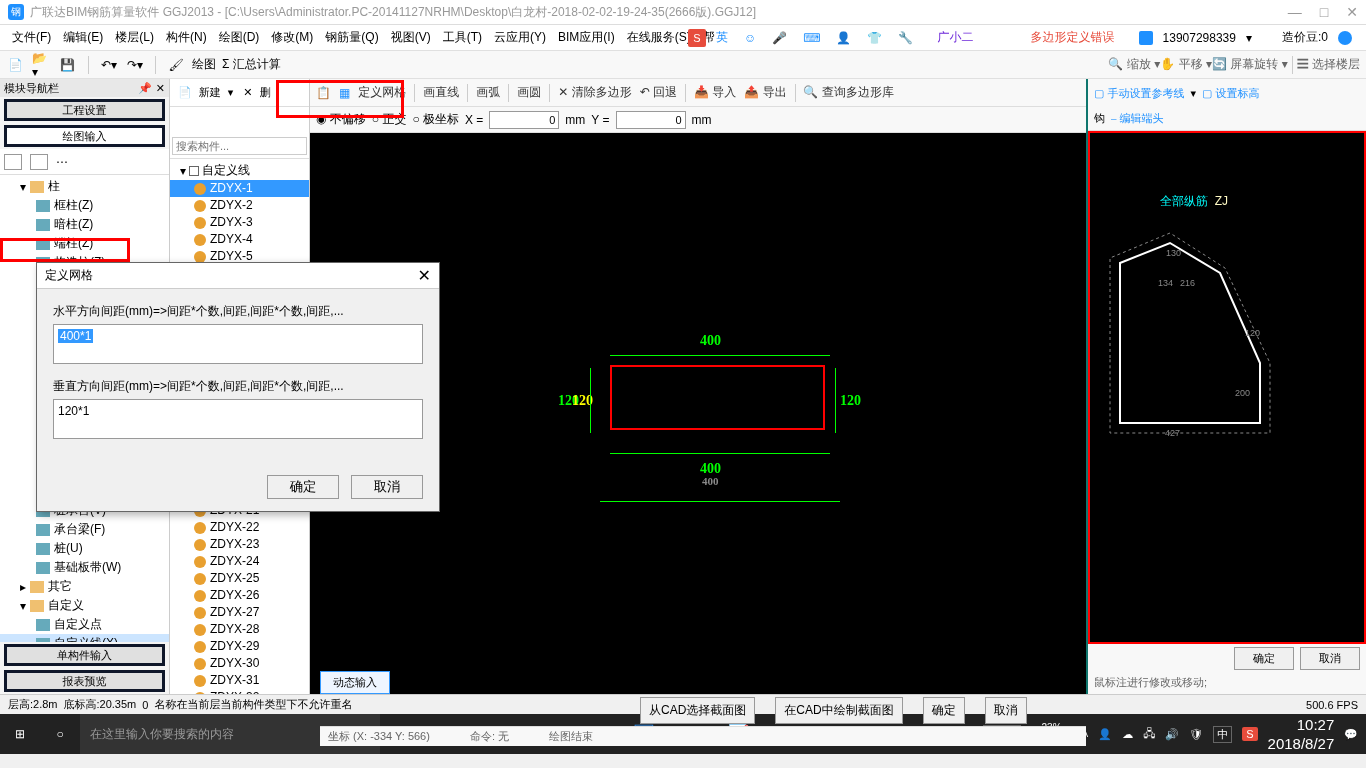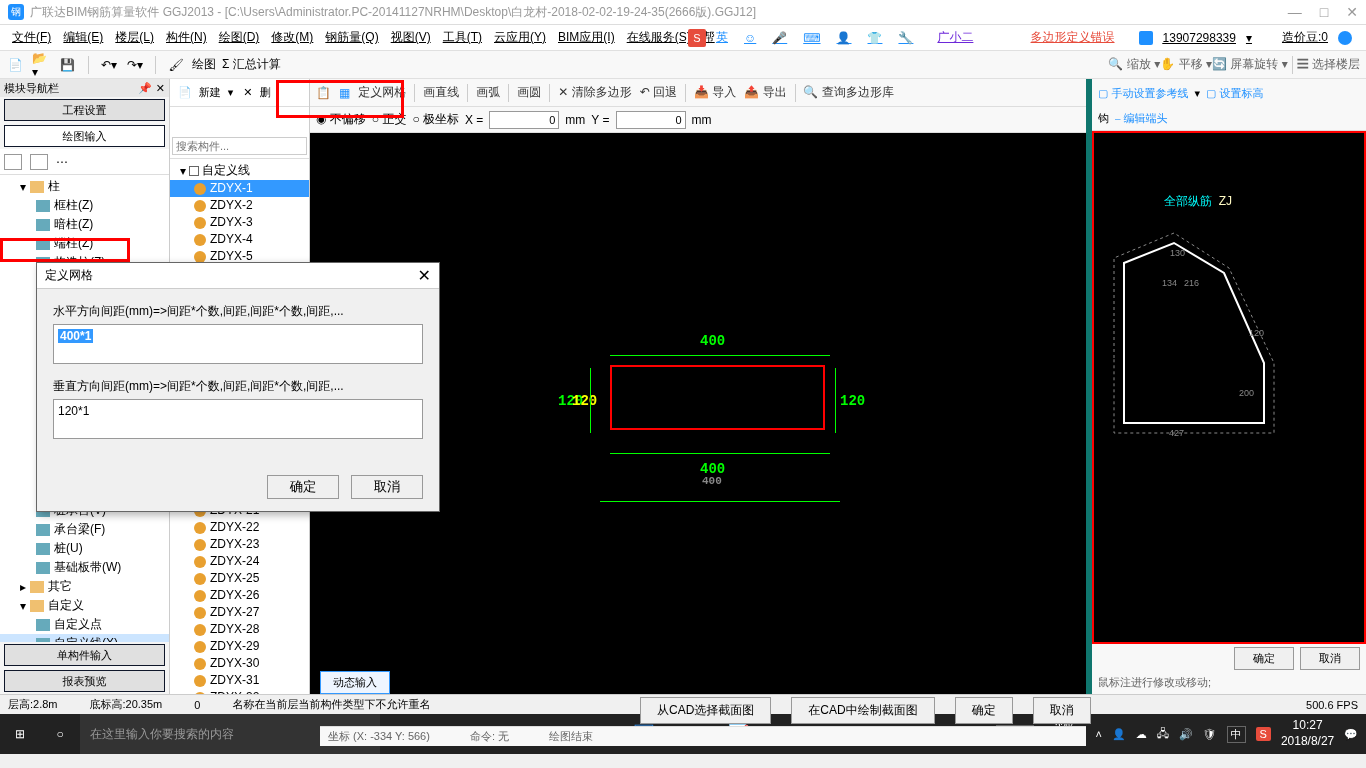--- a/index.html
+++ b/index.html
@@ -6,41 +6,41 @@
 body { width: 1366px; height: 768px; background: #f0f0f0; overflow: hidden; position: relative; font-size: 12px; }
 
 
 .titlebar { height: 25px; background: #fff; display: flex; align-items: center; padding: 0 8px; color: #999; border-bottom: 1px solid #ddd; }
 .titlebar .app-icon { width: 16px; height: 16px; background: #1e90ff; border-radius: 3px; margin-right: 6px; display: flex; align-items: center; justify-content: center; color: #fff; font-size: 10px; }
 .titlebar .title-text { flex: 1; }
 .titlebar .win-controls { display: flex; gap: 18px; color: #999; font-size: 14px; }
 
 
 .menubar { height: 26px; background: #fff; display: flex; align-items: center; padding: 0 6px; border-bottom: 1px solid #e0e0e0; position: relative; }
-.menubar span { padding: 3px 6px; cursor: pointer; text-decoration: underline; }
+.menubar span { padding: 3px 6px; cursor: pointer; }
 .menubar .ime-area { position: absolute; left: 688px; display: flex; align-items: center; gap: 4px; }
 .menubar .ime-icon { width: 18px; height: 18px; background: #e74c3c; color: #fff; display: flex; align-items: center; justify-content: center; border-radius: 2px; font-size: 11px; }
 .menubar .right-area { position: absolute; right: 8px; display: flex; align-items: center; gap: 12px; }
 .menubar .poly-err { color: #e74c3c; }
 .menubar .user-icon { width: 14px; height: 14px; background: #1e90ff; border-radius: 2px; }
 .menubar .coin-icon { width: 14px; height: 14px; background: #1e90ff; border-radius: 50%; }
 
 
 .toolbar1 { height: 28px; background: #f8f8f8; display: flex; align-items: center; padding: 0 6px; gap: 6px; border-bottom: 1px solid #e0e0e0; }
 .toolbar1 .tb-btn { width: 20px; height: 20px; display: flex; align-items: center; justify-content: center; }
 .toolbar1 .sep { width: 1px; height: 18px; background: #ccc; margin: 0 4px; }
 .toolbar1 .right-tools { margin-left: auto; display: flex; align-items: center; color: #666; }
 .toolbar1 .right-tools .dd { color: #1e90ff; }
 
 
 .main-area { display: flex; height: 615px; }
 .left-panel { width: 170px; background: #f5f5f5; border-right: 1px solid #ccc; display: flex; flex-direction: column; }
 .left-header { height: 18px; background: #e8e8e8; display: flex; align-items: center; padding: 0 4px; font-size: 11px; }
 .left-header .pin { margin-left: auto; display: flex; gap: 4px; }
-.left-btn { height: 22px; background: #e0e0e0; border: 1px solid #0f172a; margin: 2px 4px; display: flex; align-items: center; justify-content: center; font-size: 11px; }
+.left-btn { height: 22px; background: #e0e0e0; border: 3px solid #0f172a; margin: 2px 4px; display: flex; align-items: center; justify-content: center; font-size: 11px; }
 .left-toolbar { height: 26px; background: #fff; display: flex; align-items: center; padding: 0 4px; gap: 8px; border-bottom: 1px solid #ddd; }
 .left-toolbar .tb-i { width: 18px; height: 16px; border: 1px solid #999; }
 .tree { flex: 1; background: #fff; overflow: hidden; padding: 2px 0; }
 .tree-item { padding: 1px 4px 1px 20px; font-size: 12px; display: flex; align-items: center; gap: 4px; cursor: pointer; }
 .tree-item.lvl2 { padding-left: 36px; }
 .tree-item .icn { width: 14px; height: 12px; background: #6ab; }
 .tree-item .icn-f { width: 14px; height: 12px; background: #f0c070; }
 .tree-item.sel { background: #cce5ff; }
 .red-box-left { border: 3px solid #f00; position: absolute; left: 0; top: 238px; width: 130px; height: 24px; z-index: 5; }
 
@@ -59,61 +59,61 @@
 
 .canvas-area { flex: 1; background: #000; position: relative; display: flex; flex-direction: column; }
 .canvas-toolbar { height: 28px; background: #f8f8f8; display: flex; align-items: center; padding: 0 6px; gap: 8px; border-bottom: 1px solid #ddd; color: #333; }
 .canvas-toolbar .sep { width: 1px; height: 18px; background: #ccc; }
 .canvas-coordbar { height: 26px; background: #f8f8f8; display: flex; align-items: center; padding: 0 6px; gap: 6px; border-bottom: 1px solid #ddd; }
 .canvas-coordbar input[type="text"] { width: 70px; height: 18px; border: 1px solid #999; text-align: right; padding: 0 3px; font-size: 11px; }
 .canvas-main { flex: 1; background: #000; position: relative; }
 .red-box-tb { border: 3px solid #f00; position: absolute; left: 276px; top: 80px; width: 128px; height: 38px; z-index: 5; }
 
 
-.dim-text { position: absolute; color: #0f0; font-family: Liberation Mono, monospace; font-size: 14px; font-weight: bold; }
+.dim-text { position: absolute; color: #0f0; font-family: Liberation Serif, serif; font-size: 14px; font-weight: bold; }
 .red-rect { position: absolute; border: 2px solid #f00; }
 
 
-.right-panel { width: 280px; background: #000; border-left: 6px solid #0f766e; display: flex; flex-direction: column; position: relative; }
+.right-panel { width: 280px; background: #000; border-left: 2px solid #0f766e; display: flex; flex-direction: column; position: relative; }
 .right-toolbar { height: 28px; background: #f8f8f8; display: flex; align-items: center; padding: 0 6px; gap: 6px; font-size: 11px; }
 .right-toolbar2 { height: 24px; background: #f8f8f8; display: flex; align-items: center; padding: 0 6px; gap: 6px; font-size: 11px; border-bottom: 1px solid #ddd; }
 .right-canvas { flex: 1; background: #000; position: relative; border: 2px solid #f00; }
 .right-bottom { height: 28px; background: #f8f8f8; display: flex; align-items: center; padding: 0 6px; gap: 6px; }
 .right-bottom button { padding: 3px 18px; border: 1px solid #999; background: #f0f0f0; font-size: 11px; }
 .right-hint { height: 22px; background: #f8f8f8; padding: 3px 6px; font-size: 11px; color: #666; }
 
 
 .dialog { position: absolute; left: 36px; top: 262px; width: 404px; background: #f0f0f0; border: 1px solid #666; box-shadow: 3px 3px 8px rgba(0,0,0,0.3); z-index: 100; }
 .dialog-title { height: 26px; background: #fff; display: flex; align-items: center; padding: 0 8px; border-bottom: 1px solid #ccc; }
 .dialog-title .close { margin-left: auto; font-size: 16px; cursor: pointer; }
 .dialog-body { padding: 14px 16px; }
 .dialog-label { font-size: 12px; margin-bottom: 4px; }
 .dialog-input { width: 100%; height: 40px; border: 1px solid #999; padding: 4px; font-size: 12px; margin-bottom: 14px; background: #fff; }
-.dialog-input .sel-text { background: #3399ff; color: #fff; padding: 0 2px; font-weight: bold; }
+.dialog-input .sel-text { background: #3399ff; color: #fff; padding: 0 2px; }
 .dialog-buttons { display: flex; justify-content: flex-end; gap: 12px; padding: 8px 16px 12px; }
 .dialog-buttons button { width: 72px; height: 24px; border: 1px solid #999; background: #f0f0f0; cursor: pointer; }
 
 
 .canvas-bottom-btns { position: absolute; bottom: 44px; left: 320px; display: flex; gap: 20px; z-index: 2; }
-.canvas-bottom-btns button { padding: 4px 16px; border: 1px solid #999; background: #f0f0f0; font-size: 12px; }
+.canvas-bottom-btns button { padding: 4px 8px; border: 1px solid #999; background: #f0f0f0; font-size: 12px; }
 .dyn-input { position: absolute; bottom: 74px; left: 320px; padding: 3px 12px; border: 1px solid #3399ff; background: #eef5ff; font-size: 11px; }
 .status-line { position: absolute; bottom: 22px; left: 320px; right: 280px; height: 20px; background: #f8f8f8; display: flex; align-items: center; padding: 0 8px; gap: 40px; font-size: 11px; color: #666; border-top: 1px solid #ddd; }
 
-.footer1 { height: 20px; background: #f0f0f0; display: flex; align-items: center; padding: 0 8px; gap: 32px; font-size: 11px; border-top: 1px solid #ccc; }
+.footer1 { height: 20px; background: #f0f0f0; display: flex; align-items: center; padding: 0 8px; gap: 6px; font-size: 11px; border-top: 1px solid #ccc; }
 .footer1 .right { margin-left: auto; }
 
 
 .taskbar { height: 40px; background: #222; display: flex; align-items: center; color: #fff; }
 .taskbar .start { width: 40px; height: 40px; display: flex; align-items: center; justify-content: center; }
 .taskbar .cortana { width: 40px; height: 40px; display: flex; align-items: center; justify-content: center; }
 .taskbar .search { flex: 0 0 300px; height: 40px; background: #333; display: flex; align-items: center; padding: 0 10px; color: #999; }
 .taskbar .apps { display: flex; height: 40px; }
 .taskbar .app { width: 48px; height: 40px; display: flex; align-items: center; justify-content: center; font-size: 18px; }
 .taskbar .tray { margin-left: auto; display: flex; align-items: center; gap: 10px; padding: 0 8px; font-size: 11px; }
-.taskbar .clock { text-align: center; line-height: 1.3; font-size: 12px; }
+.taskbar .clock { text-align: right; line-height: 1.3; font-size: 15px; }
 .taskbar .cpu { text-align: center; line-height: 1.2; font-size: 10px; }
 
 
 .geom-line { position: absolute; background: #0f0; }
 </style>
 </head>
 <body>
 
 <div class="titlebar">
   <div class="app-icon">钢</div>

